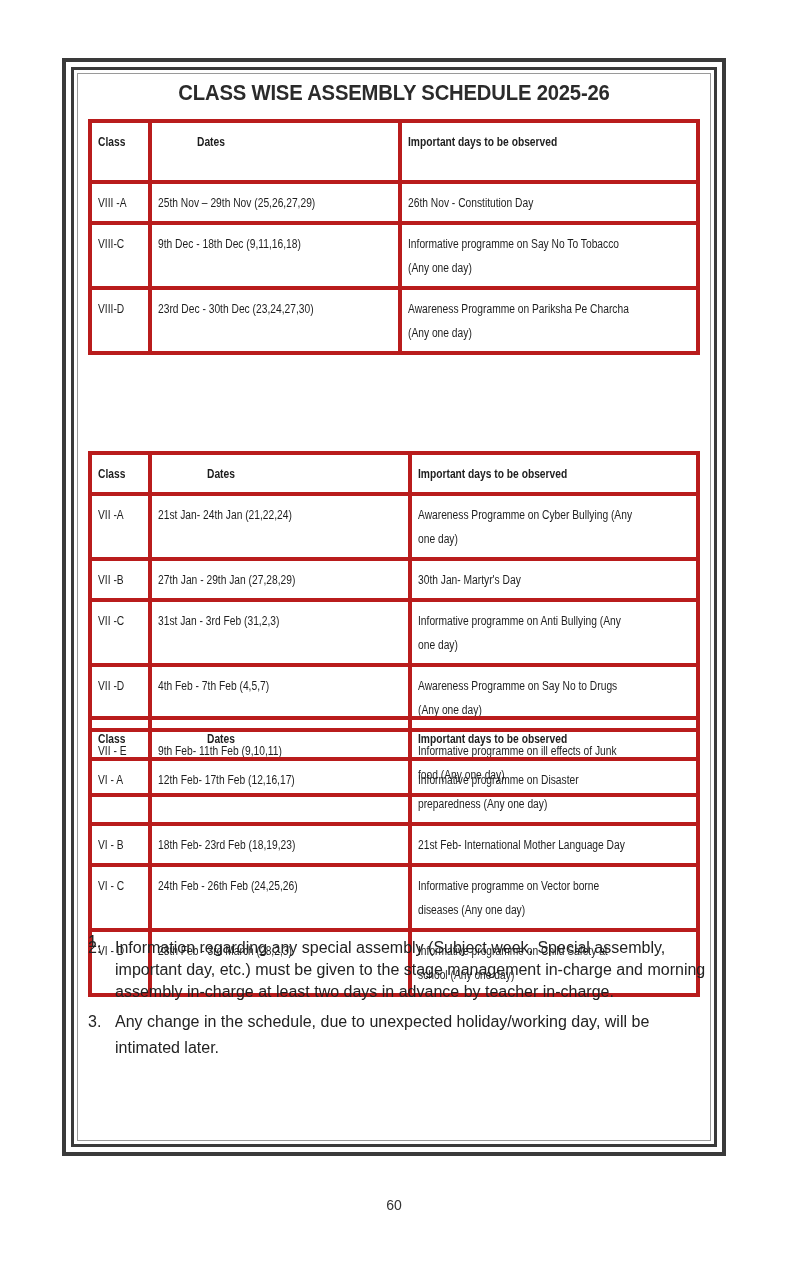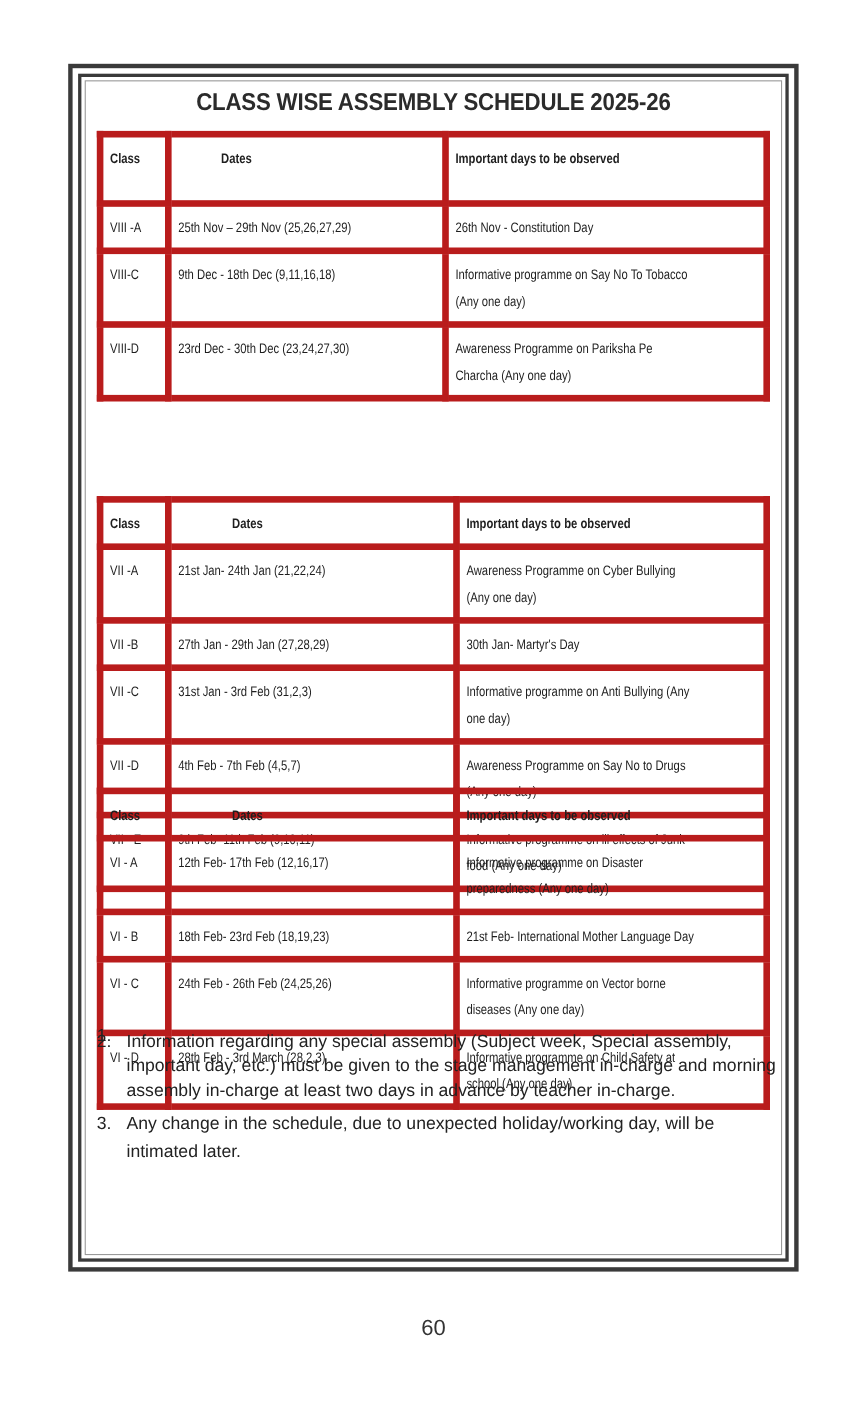--- a/index.html
+++ b/index.html
@@ -21,42 +21,42 @@
     font-family: "Liberation Sans", sans-serif; font-weight: bold; font-size: 22px;
     color: #2b2b2b; letter-spacing: -0.2px;
     transform: scaleX(0.92); transform-origin: center;
   }
   table.sched {
     position: absolute; left: 88px; width: 612px;
     border-collapse: collapse; font-family: "Liberation Sans", sans-serif;
     font-size: 12.5px; color: #1e1e1e;
   }
   table.sched td {
-    border: 6px solid #b91c1c; vertical-align: top; padding: 7px 11px 6px 6px;
+    border: 4px solid #b91c1c; vertical-align: top; padding: 7px 11px 6px 6px;
     line-height: 24px;
   }
   table.sched td span.cond { display: inline-block; transform: scaleX(0.82); transform-origin: left center; white-space: nowrap; }
   table.sched td.col-imp span.cond { white-space: normal; }
   table.sched tr.hdr td { font-weight: bold; }
   .col-class { width: 39px; }
   .col-dates { width: 190px; }
   #t1 { top: 119px; }
   #t2 { top: 451px; }
   #t3 { top: 716px; }
   #t1 tr.hdr td { height: 44px; }
   .notes {
     position: absolute; left: 88px; width: 620px; top: 931px;
     font-family: "Liberation Sans", sans-serif; font-size: 16px; color: #222;
   }
   .note { position: relative; padding-left: 27px; margin-bottom: 6px; line-height: 22px; }
   .note .num { position: absolute; left: 0; top: 0; }
   .note.n3 { line-height: 26px; margin-top: 4px; }
   .page-num {
     position: absolute; left: 0; right: 0; top: 1197px; text-align: center;
-    font-family: "Liberation Sans", sans-serif; font-size: 20px; color: #333;
+    font-family: "Liberation Sans", sans-serif; font-size: 14px; color: #333;
   }
 </style>
 </head>
 <body>
 
 <div class="frame-outer">
   <div class="frame-inner">
     <div class="frame-inner-line"></div>
   </div>
 </div>

